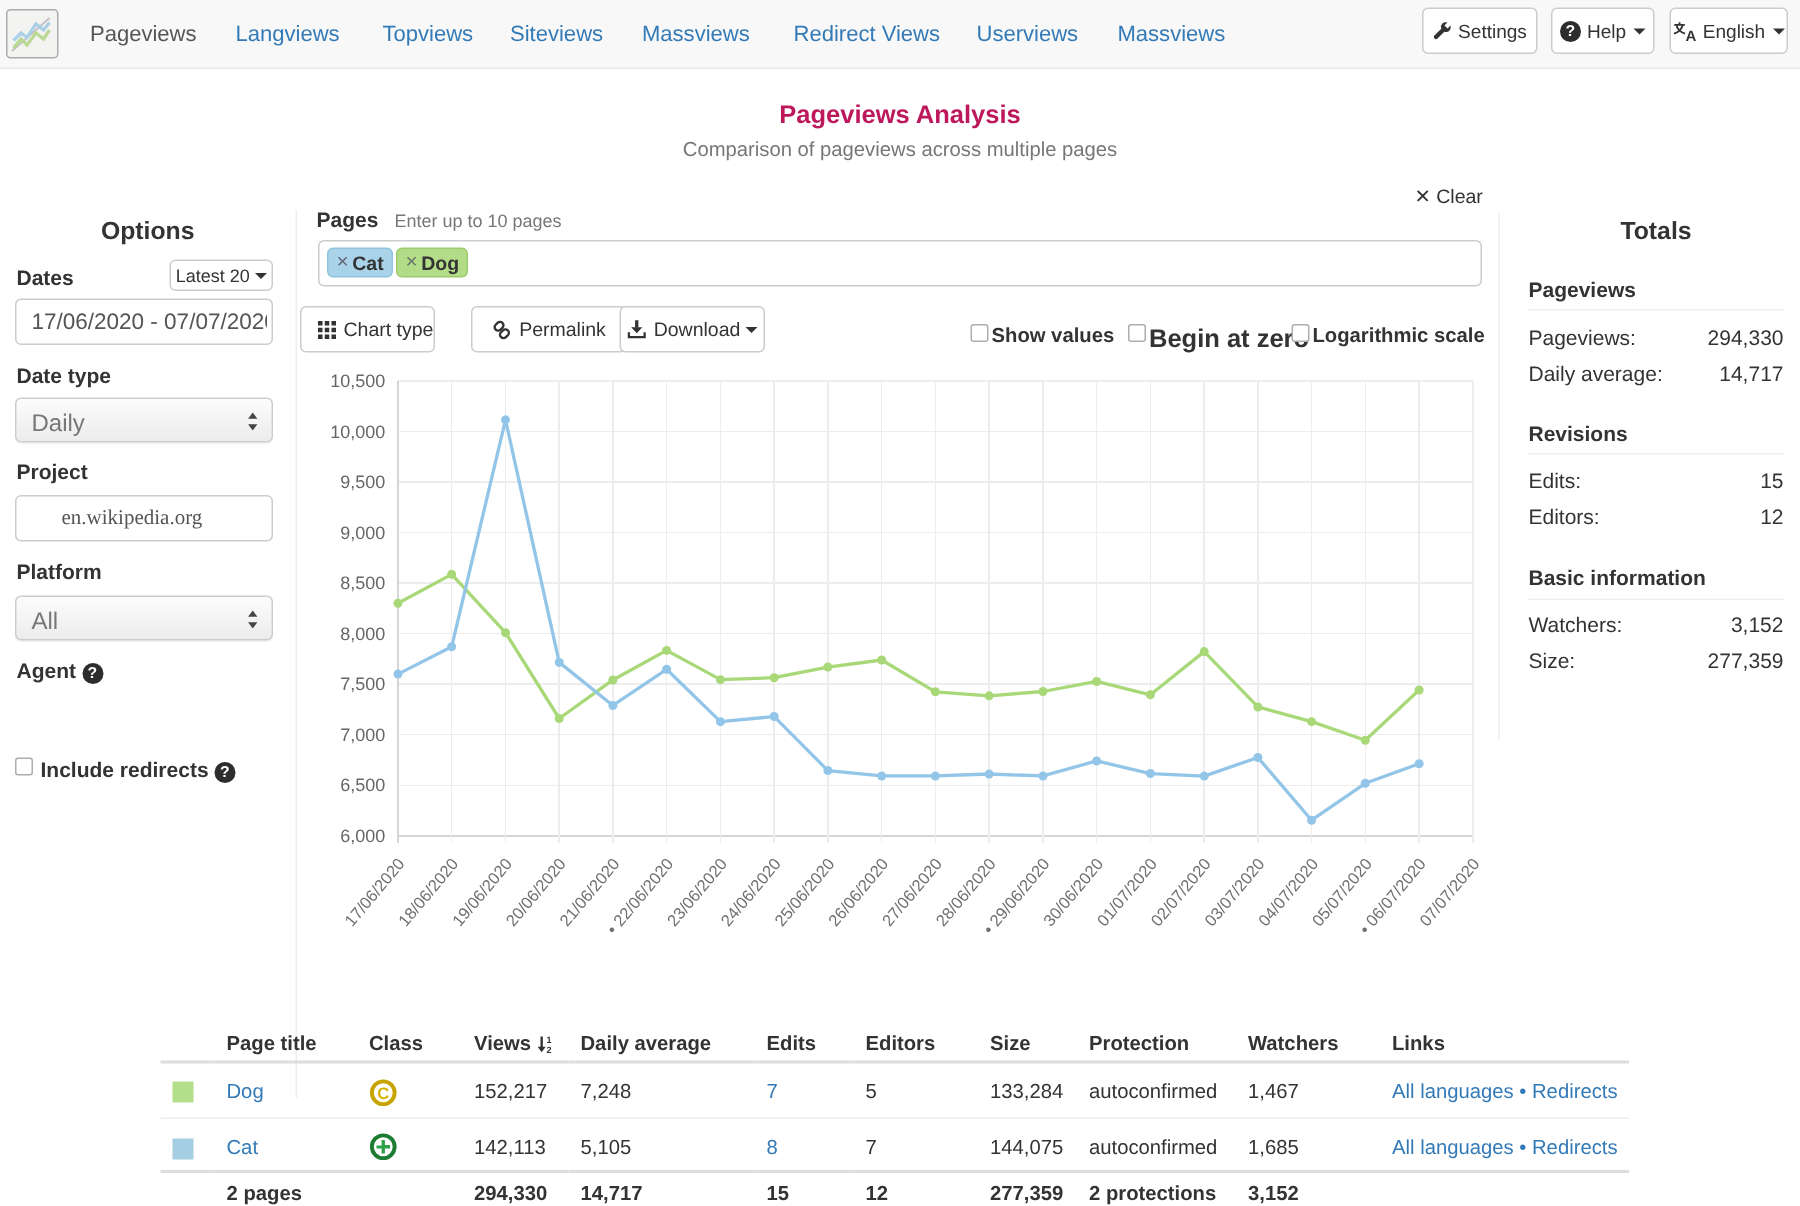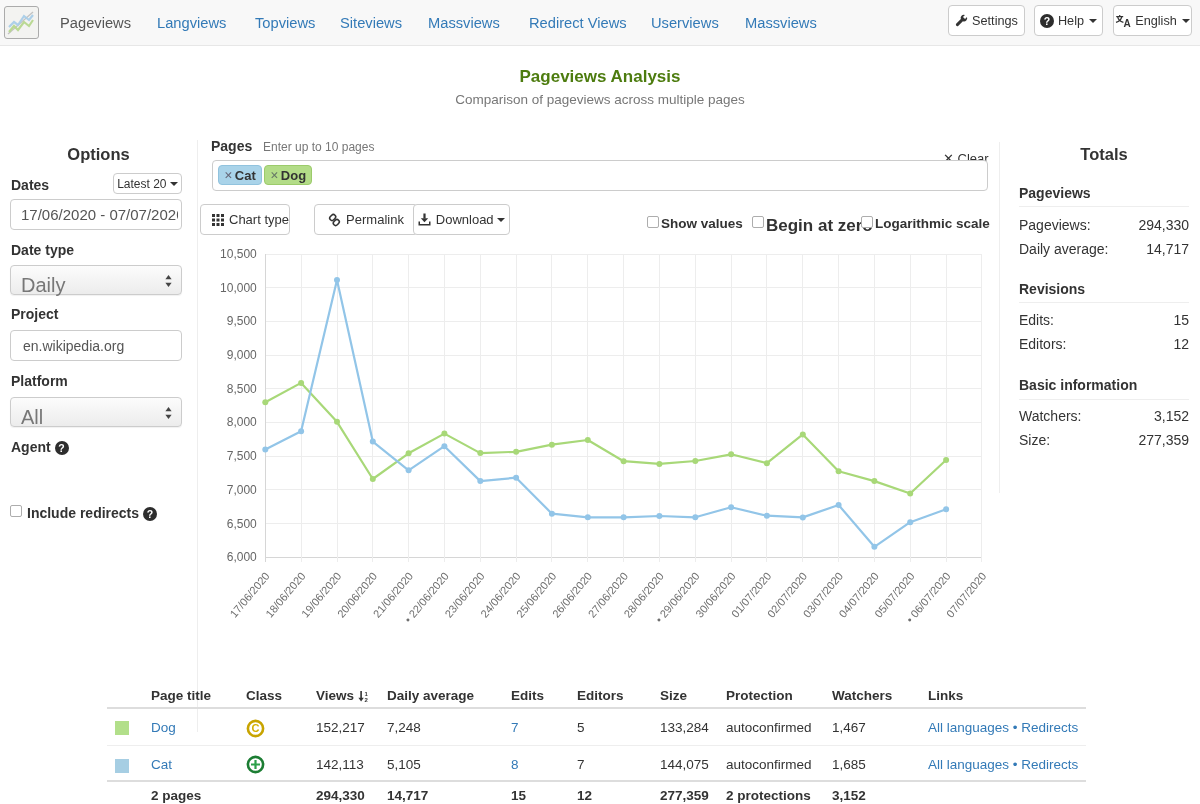--- a/index.html
+++ b/index.html
@@ -9,21 +9,21 @@
   a{color:#337ab7;text-decoration:none;}
   .b{font-weight:bold;}
   
   #nav{position:absolute;left:0;top:0;width:1200px;height:45px;background:#f8f8f8;border-bottom:1px solid #e7e7e7;}
   .navlink{font-size:14.7px;}
   .navbtn{position:absolute;height:31px;background:#fff;border:1px solid #ccc;border-radius:4px;font-size:12.7px;color:#333;display:flex;align-items:center;justify-content:center;box-sizing:border-box;}
   
   .lbl{font-weight:bold;font-size:14px;color:#333;}
   .input{position:absolute;background:#fff;border:1px solid #ccc;border-radius:4px;box-sizing:border-box;}
   .select{position:absolute;background:linear-gradient(180deg,#fcfcfc 0%,#ececec 100%);border:1px solid #ccc;border-radius:4px;box-sizing:border-box;box-shadow:0 1px 1px rgba(0,0,0,.06);}
-  .select .txt{position:absolute;left:10px;top:8px;font-size:20px;color:#777;}
+  .select .txt{position:absolute;left:10px;top:8px;font-size:16px;color:#777;}
   .qicon{display:inline-block;width:14px;height:14px;border-radius:50%;background:#2d2d2d;color:#fff;font-size:10.5px;font-weight:bold;text-align:center;line-height:14px;}
   .ckb{position:absolute;width:12px;height:12px;border:1px solid #adadad;border-radius:2px;background:#fff;box-sizing:border-box;}
   .btn{position:absolute;height:31px;background:#fff;border:1px solid #ccc;border-radius:4px;font-size:13px;color:#333;box-sizing:border-box;display:flex;align-items:center;justify-content:center;}
   .caret{display:inline-block;width:0;height:0;border-left:4px solid transparent;border-right:4px solid transparent;border-top:4px solid #333;vertical-align:middle;}
   
   #ptable{position:absolute;left:107px;top:684px;border-collapse:collapse;table-layout:fixed;font-size:13.5px;color:#333;}
   #ptable th,#ptable td{padding:0 0 0 8px;text-align:left;vertical-align:middle;overflow:hidden;white-space:nowrap;}
   #ptable thead th{border-bottom:2px solid #ddd;height:23px;font-size:13.5px;}
   #ptable tbody td{border-top:1px solid #eee;height:36px;}
   #ptable tr.r2 td{height:31px;padding-top:3px;}
@@ -69,21 +69,21 @@
         <path d="M4.7 0.9 V2.6"></path>
         <path d="M6.8 2.6 C6.3 5.2 4.2 7.4 1.0 8.4"></path>
         <path d="M2.6 2.6 C3.1 5.2 5.2 7.4 8.4 8.4"></path>
       </g>
       <text x="8.6" y="13.2" font-size="10" font-weight="bold" fill="#333" font-family="Liberation Sans">A</text>
     </svg>
     <span>English</span>
       <span class="caret" style="margin-left:5px;"></span>
   </div>
 
-  <div class="abs b" style="left:0;width:1200px;top:68px;text-align:center;font-size:17px;color:#4d7c0f;">Pageviews Analysis</div>
+  <div class="abs b" style="left:0;width:1200px;top:68px;text-align:center;font-size:17px;color:#be185d;">Pageviews Analysis</div>
   <div class="abs" style="left:0;width:1200px;top:93px;text-align:center;font-size:13.5px;color:#777;">Comparison of pageviews across multiple pages</div>
 
   <div class="abs" style="left:197px;top:140px;width:1px;height:592px;background:#eee;"></div>
   <div class="abs" style="left:999px;top:142px;width:1px;height:351px;background:#eee;"></div>
   <div class="abs b" style="left:0;top:146px;width:197px;text-align:center;font-size:16.5px;color:#333;">Options</div>
 
   <div class="abs lbl" style="left:11px;top:178px;">Dates</div>
   <div class="btn" style="left:113px;top:173px;width:69px;height:21px;font-size:12px;">Latest 20&nbsp;<span class="caret"></span></div>
   <div class="input" style="left:10px;top:199px;width:172px;height:31px;"></div>
   <div class="abs" style="left:21px;top:207px;font-size:15px;color:#555;width:157px;overflow:hidden;">17/06/2020 - 07/07/2020</div>
@@ -92,39 +92,39 @@
   <div class="select" style="left:10px;top:265px;width:172px;height:30px;">
       <span class="txt">Daily</span>
     <svg width="7" height="12" viewBox="0 0 7 12" style="position:absolute;right:9px;top:9px;">
         <path d="M3.5 0 L6.6 4.2 H0.4 Z" fill="#444"></path>
         <path d="M3.5 12 L6.6 7.8 H0.4 Z" fill="#444"></path>
       </svg>
   </div>
 
   <div class="abs lbl" style="left:11px;top:307px;">Project</div>
   <div class="input" style="left:10px;top:330px;width:172px;height:31px;"></div>
-  <div class="abs" style="left:23px;top:339px;font-size:14px;color:#555;">en.wikipedia.org</div>
+  <div class="abs" style="left:41px;top:339px;font-size:14px;color:#555;font-family:Liberation Serif, serif;">en.wikipedia.org</div>
 
   <div class="abs lbl" style="left:11px;top:374px;text-align:right;">Platform</div>
   <div class="select" style="left:10px;top:397px;width:172px;height:30px;">
       <span class="txt">All</span>
     <svg width="7" height="12" viewBox="0 0 7 12" style="position:absolute;right:9px;top:9px;">
         <path d="M3.5 0 L6.6 4.2 H0.4 Z" fill="#444"></path>
         <path d="M3.5 12 L6.6 7.8 H0.4 Z" fill="#444"></path>
       </svg>
   </div>
 
   <div class="abs lbl" style="left:11px;top:440px;">Agent <span class="qicon">?</span></div>
 
   <div class="ckb" style="left:10px;top:505px;"></div>
   <div class="abs lbl" style="left:27px;top:506px;">Include redirects <span class="qicon">?</span></div>
 
   <div class="abs lbl" style="left:211px;top:139px;">Pages</div>
   <div class="abs" style="left:263px;top:141px;font-size:12px;color:#777;">Enter up to 10 pages</div>
-  <div class="abs" style="left:943px;top:152px;font-size:13px;color:#333;">✕ Clear</div>
+  <div class="abs" style="left:943px;top:124px;font-size:13px;color:#333;">✕ Clear</div>
   <div class="input" style="left:212px;top:160px;width:776px;height:31px;"></div>
   <div class="abs b" style="left:218px;top:165px;height:20px;background:#a9d3e9;border:1px solid #91c3de;border-radius:4px;font-size:13px;color:#333;padding:0 5px 0 5px;display:flex;align-items:center;box-sizing:border-box;"><span style="color:#667;font-size:10.5px;margin-right:2px;font-weight:normal;">✕</span>Cat</div>
   <div class="abs b" style="left:264px;top:165px;height:20px;background:#b3dc88;border:1px solid #9ccb6b;border-radius:4px;font-size:13px;color:#333;padding:0 5px 0 5px;display:flex;align-items:center;box-sizing:border-box;"><span style="color:#676;font-size:10.5px;margin-right:2px;font-weight:normal;">✕</span>Dog</div>
 
   <div class="btn" style="left:200px;top:204px;width:90px;padding-left:11px;">
     <svg width="12" height="12" viewBox="0 0 12 12" style="margin-right:5px;">
         <g fill="#333">
           <rect x="0" y="0" width="3" height="3"></rect>
           <rect x="4.5" y="0" width="3" height="3"></rect>
           <rect x="9" y="0" width="3" height="3"></rect>

